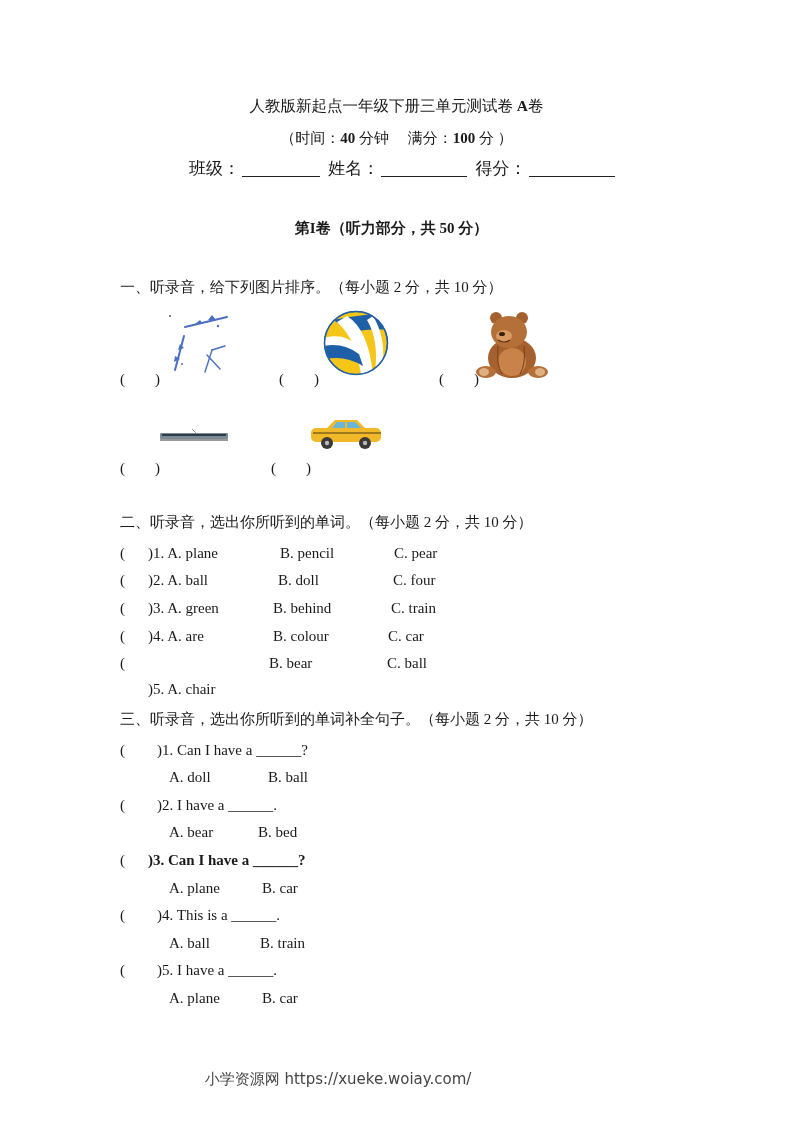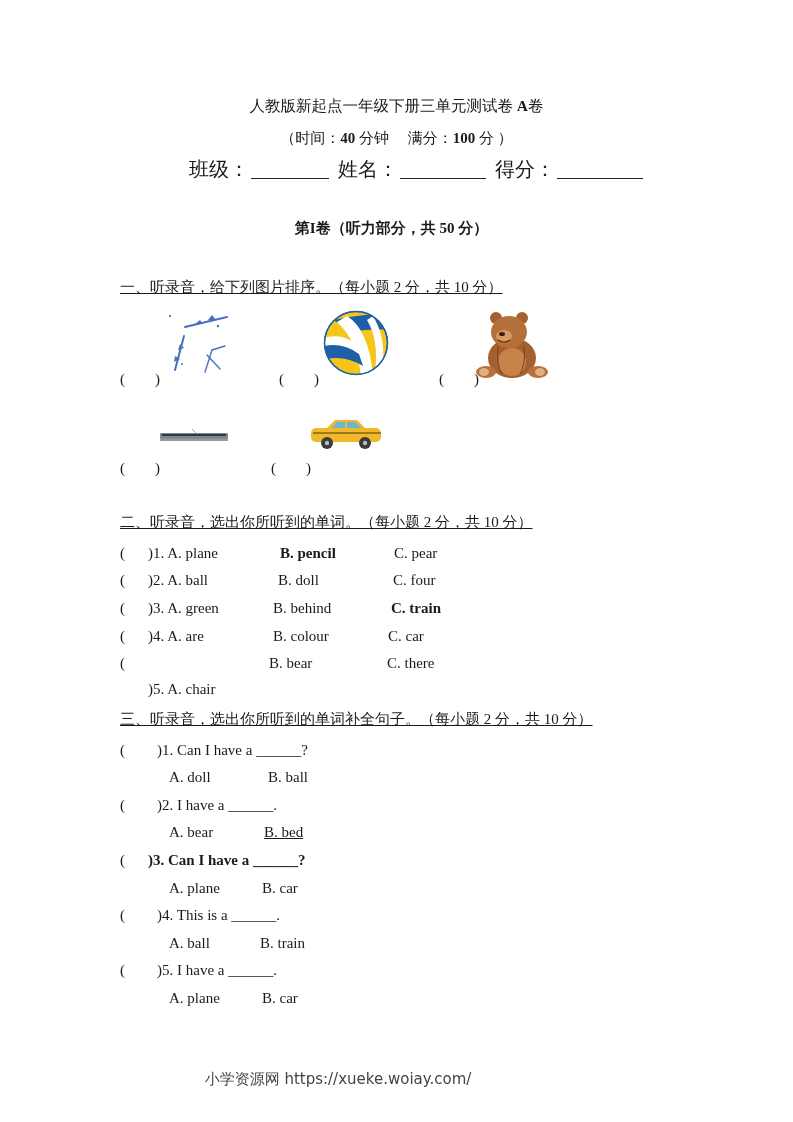--- a/index.html
+++ b/index.html
@@ -21,35 +21,35 @@
       left: 0; width: 793px; top: 96px;
       text-align: center; font-size: 15.5px; line-height: 20px;
     }
     .title b { font-weight: bold; }
     .subtitle {
       left: 0; width: 793px; top: 128px;
       text-align: center; font-size: 15px; line-height: 20px;
     }
     .subtitle .num { font-weight: bold; }
     .info-line {
-      left: 189px; top: 159px; font-size: 20px; line-height: 20px;
+      left: 189px; top: 159px; font-size: 17px; line-height: 20px;
     }
     .info-line .blank {
       display: inline-block;
       border-bottom: 1px solid #222;
       height: 16px;
       vertical-align: -3px;
       margin: 0 4px 0 2px;
     }
     .part-title {
       left: 0; width: 783px; top: 218px;
       text-align: center; font-size: 15px; font-weight: bold; line-height: 20px;
     }
     .section-title {
-      left: 120px; font-size: 15px; line-height: 20px; text-decoration: underline;
+      left: 120px; font-size: 15px; line-height: 20px;
     }
     .paren {
       font-size: 15px; line-height: 20px;
     }
     .row-text { font-size: 15px; line-height: 20px; }
     .pic { position: absolute; }
     .footer {
       left: 0; width: 676px; top: 1069px; text-align: center;
       font-family: "DejaVu Sans", "Liberation Sans", sans-serif;
       font-size: 15px; color: #444; line-height: 20px;
@@ -160,54 +160,54 @@
     <circle cx="56" cy="25" r="6" fill="#3a3a3a"></circle>
     <circle cx="56" cy="25" r="2.2" fill="#bbb"></circle>
   </svg>
 </div>
 <div class="abs paren" style="left:271px; top:458px;">(　　)</div>
 
 <div class="abs section-title" style="top:512px">二、听录音，选出你所听到的单词。（每小题 2 分，共 10 分）</div>
 
 <div class="abs row-text" style="left:120px; top:543px;">(</div>
 <div class="abs row-text" style="left:148px; top:543px;">)1. A. plane</div>
-<div class="abs row-text" style="left:280px; top:543px;font-weight:bold;">B. pencil</div>
+<div class="abs row-text" style="left:280px; top:543px;">B. pencil</div>
 <div class="abs row-text" style="left:394px; top:543px;">C. pear</div>
 
 <div class="abs row-text" style="left:120px; top:570px;">(</div>
 <div class="abs row-text" style="left:148px; top:570px;">)2. A. ball</div>
 <div class="abs row-text" style="left:278px; top:570px;">B. doll</div>
 <div class="abs row-text" style="left:393px; top:570px;">C. four</div>
 
 <div class="abs row-text" style="left:120px; top:598px;">(</div>
 <div class="abs row-text" style="left:148px; top:598px;">)3. A. green</div>
 <div class="abs row-text" style="left:273px; top:598px;">B. behind</div>
-<div class="abs row-text" style="left:391px; top:598px;font-weight:bold;">C. train</div>
+<div class="abs row-text" style="left:391px; top:598px;">C. train</div>
 
 <div class="abs row-text" style="left:120px; top:626px;">(</div>
 <div class="abs row-text" style="left:148px; top:626px;">)4. A. are</div>
 <div class="abs row-text" style="left:273px; top:626px;">B. colour</div>
 <div class="abs row-text" style="left:388px; top:626px;">C. car</div>
 
 <div class="abs row-text" style="left:120px; top:653px;">(</div>
 <div class="abs row-text" style="left:148px; top:679px;text-align:center;">)5. A. chair</div>
 <div class="abs row-text" style="left:269px; top:653px;">B. bear</div>
-<div class="abs row-text" style="left:387px; top:653px;">C. there</div>
+<div class="abs row-text" style="left:387px; top:653px;">C. ball</div>
 
 <div class="abs section-title" style="top:709px">三、听录音，选出你所听到的单词补全句子。（每小题 2 分，共 10 分）</div>
 
 <div class="abs row-text" style="left:120px; top:740px;">(</div>
 <div class="abs row-text" style="left:157px; top:740px;">)1. Can I have a ______?</div>
 <div class="abs row-text" style="left:169px; top:767px;">A. doll</div>
 <div class="abs row-text" style="left:268px; top:767px;">B. ball</div>
 
 <div class="abs row-text" style="left:120px; top:795px;">(</div>
 <div class="abs row-text" style="left:157px; top:795px;">)2. I have a ______.</div>
 <div class="abs row-text" style="left:169px; top:822px;">A. bear</div>
-<div class="abs row-text" style="left:264px; top:822px;text-decoration:underline;">B. bed</div>
+<div class="abs row-text" style="left:258px; top:822px;">B. bed</div>
 
 <div class="abs row-text" style="left:120px; top:850px;">(</div>
 <div class="abs row-text" style="left:148px; top:850px;font-weight:bold;">)3. Can I have a ______?</div>
 <div class="abs row-text" style="left:169px; top:878px;">A. plane</div>
 <div class="abs row-text" style="left:262px; top:878px;">B. car</div>
 
 <div class="abs row-text" style="left:120px; top:905px;">(</div>
 <div class="abs row-text" style="left:157px; top:905px;">)4. This is a ______.</div>
 <div class="abs row-text" style="left:169px; top:933px;">A. ball</div>
 <div class="abs row-text" style="left:260px; top:933px;">B. train</div>

